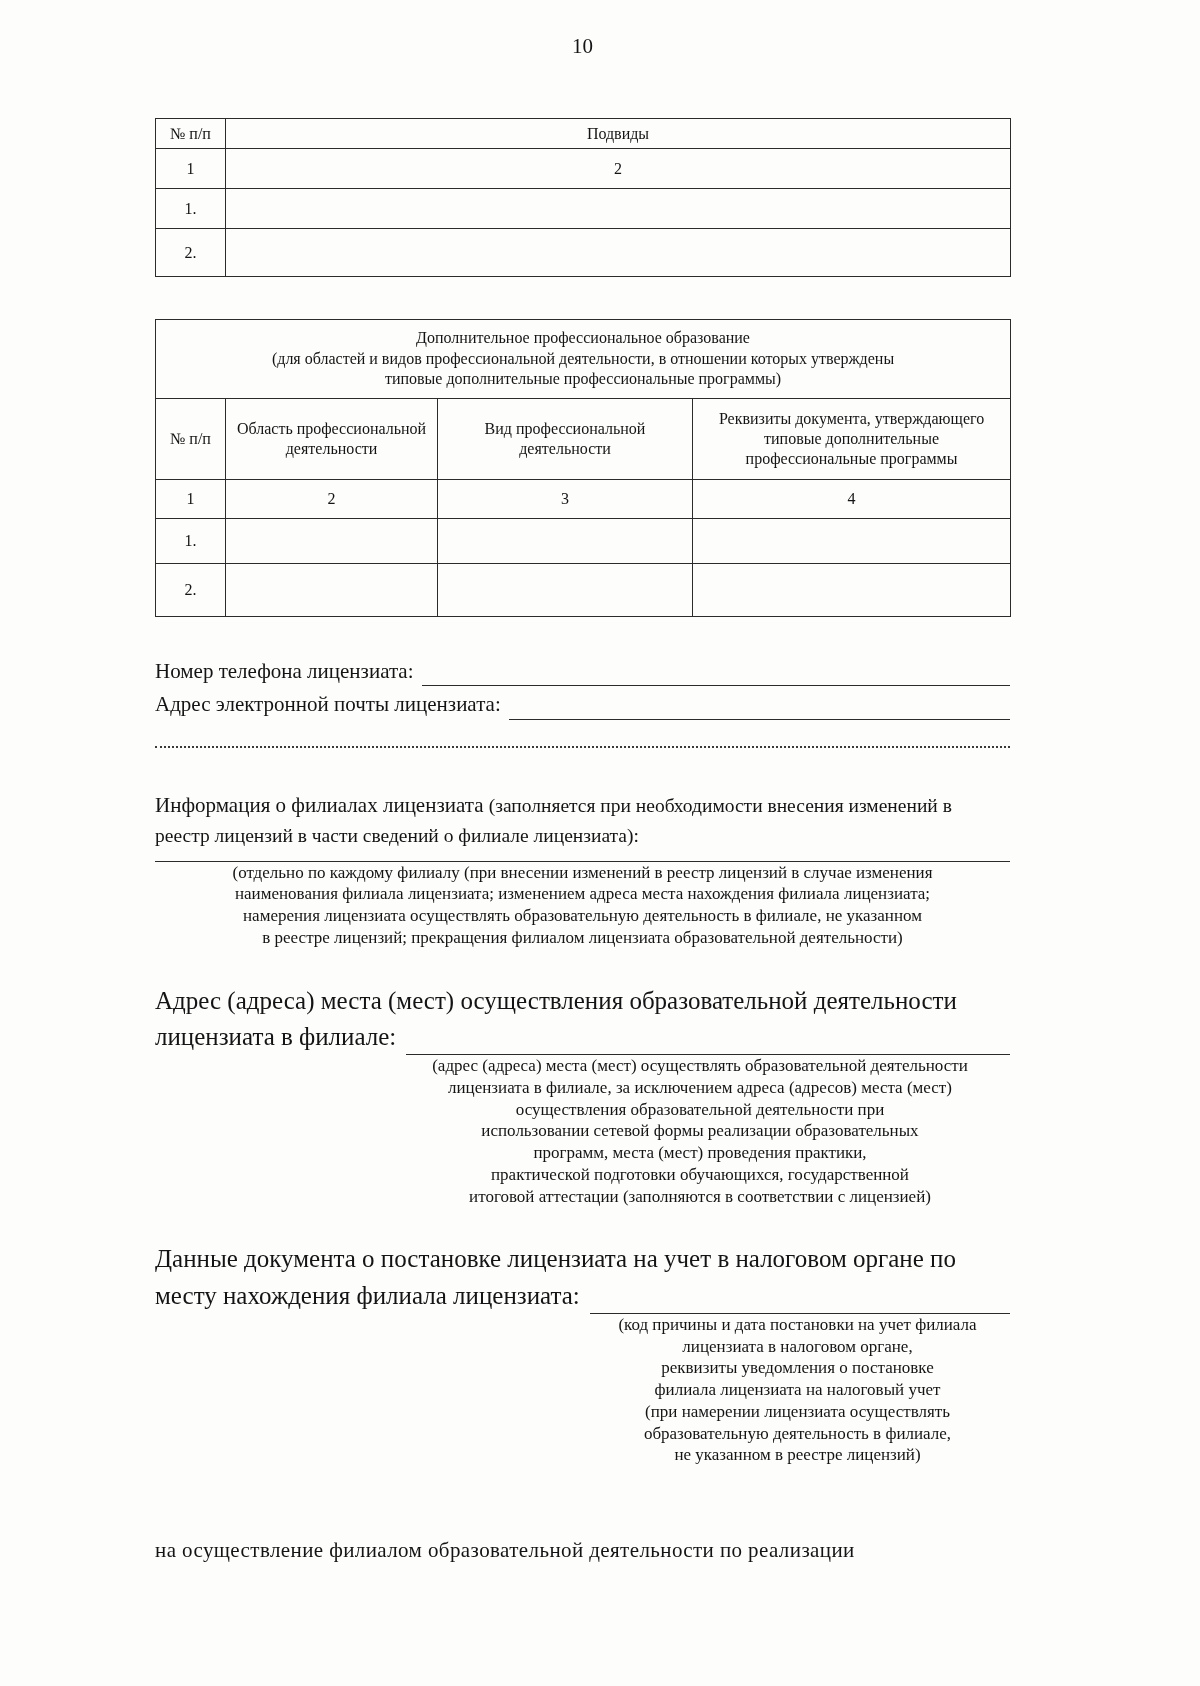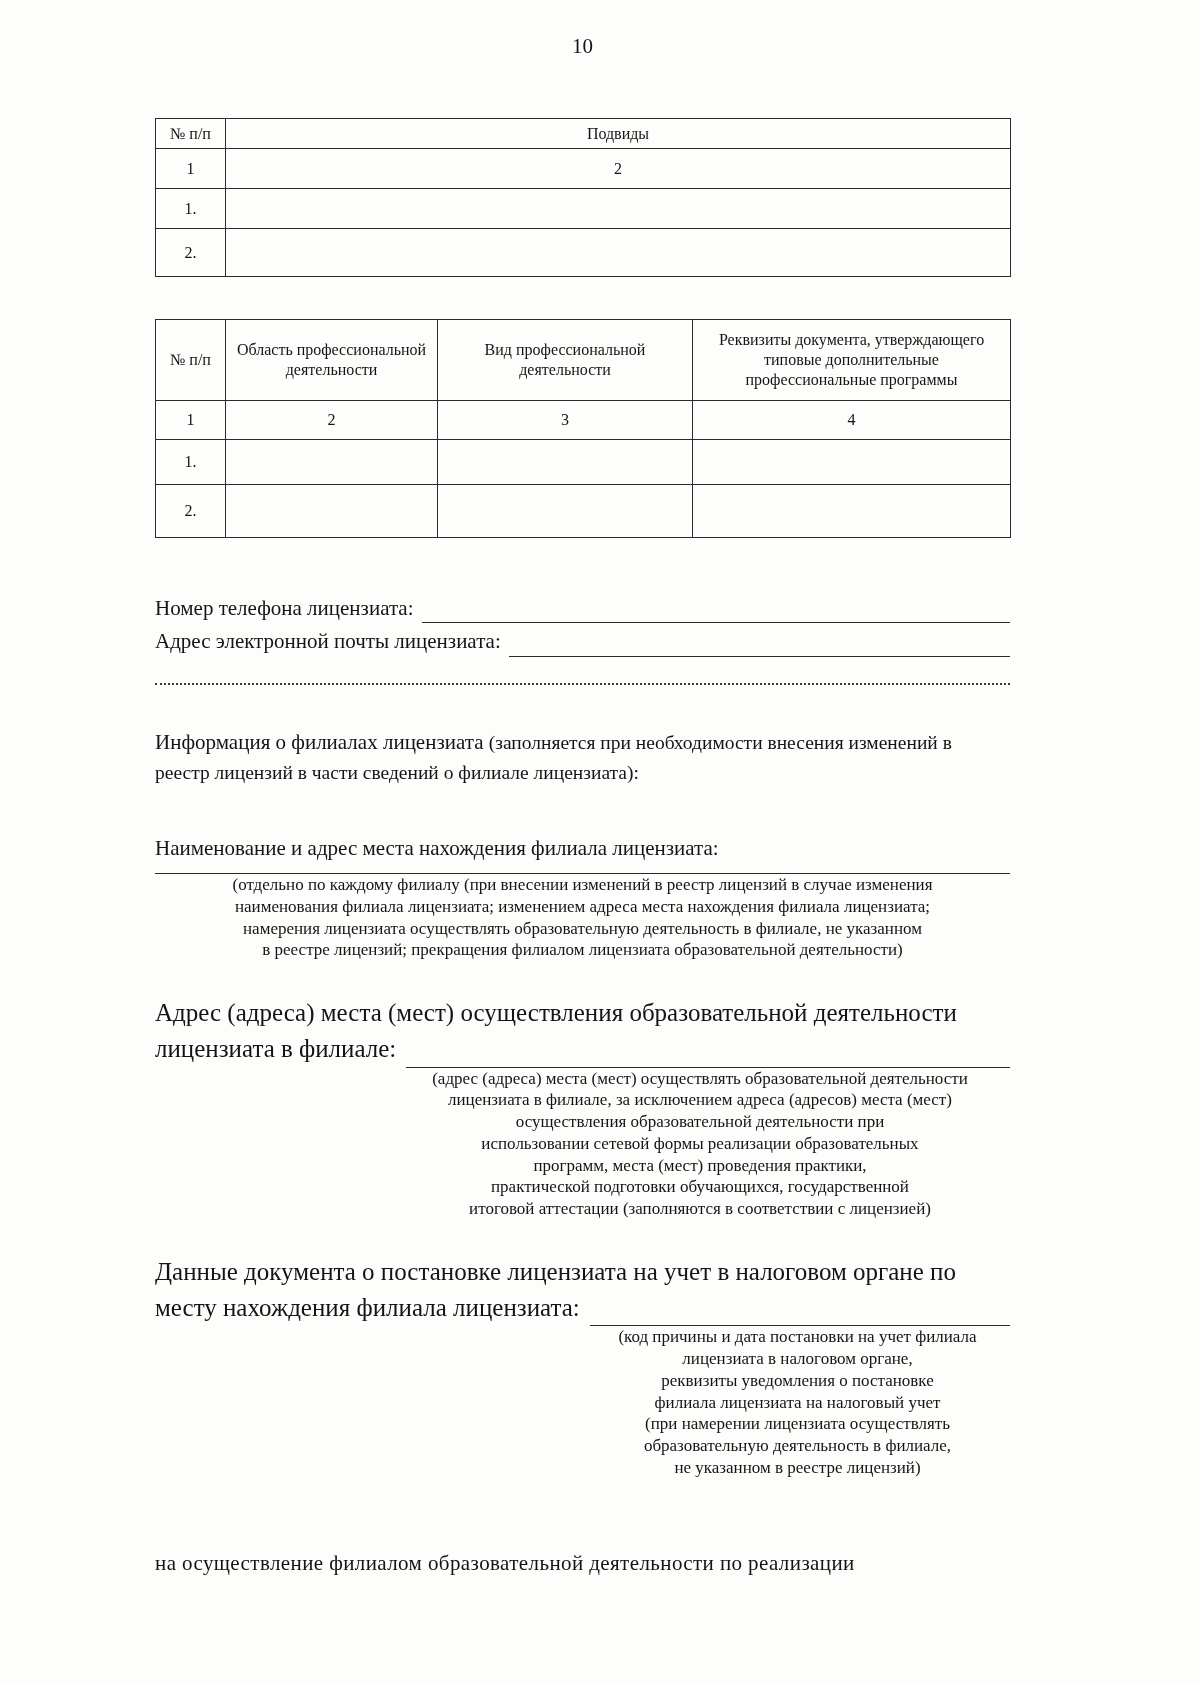--- a/index.html
+++ b/index.html
@@ -61,21 +61,21 @@
     align-items: flex-end;
     font-size: 21px;
     line-height: 1.4;
   }
   .field-line .fill {
     flex: 1 1 auto;
     border-bottom: 1.4px solid #2b2b2b;
     height: 24px;
     margin-left: 8px;
   }
-  .phone-line { margin-top: 56px; justify-content: flex-end; }
+  .phone-line { margin-top: 40px; justify-content: flex-end; }
   .email-line { margin-top: 4px; }
 
   .dotted-line {
     margin-top: 22px;
     border-bottom: 2.4px dotted #3a3a3a;
     height: 4px;
     width: 100%;
   }
 
   
@@ -161,20 +161,27 @@
       </table>
 
     <table class="t2">
       <colgroup>
         <col style="width:70px">
         <col style="width:212px">
         <col style="width:255px">
         <col style="width:318px">
       </colgroup>
       <tbody>
+          <tr class="row-title">
+        <td colspan="4">
+          <div class="title-line">Дополнительное профессиональное образование</div>
+          <div class="title-line">(для областей и видов профессиональной деятельности, в отношении которых утверждены</div>
+          <div class="title-line">типовые дополнительные профессиональные программы)</div>
+        </td>
+      </tr>
       <tr class="row-headers">
         <td>№ п/п</td>
         <td>Область профессиональной деятельности</td>
         <td>Вид профессиональной деятельности</td>
         <td>Реквизиты документа, утверждающего типовые дополнительные профессиональные программы</td>
       </tr>
       <tr class="row-index">
         <td>1</td>
         <td>2</td>
         <td>3</td>
@@ -203,21 +210,20 @@
       <span>Адрес электронной почты лицензиата:</span>
       <span class="fill"></span>
     </div>
 
     <div class="dotted-line"></div>
 
     <div class="para branch-info">
       <span>Информация о филиалах лицензиата </span><span class="note">(заполняется при необходимости внесения изменений в реестр лицензий в части сведений о филиале лицензиата):</span>
     </div>
 
-    <div class="section-label">Наименование и адрес места нахождения филиала лицензиата:</div>
     <div class="rule"></div>
     <div class="caption">
       <div>(отдельно по каждому филиалу (при внесении изменений в реестр лицензий в случае изменения</div>
       <div>наименования филиала лицензиата; изменением адреса места нахождения филиала лицензиата;</div>
       <div>намерения лицензиата осуществлять образовательную деятельность в филиале, не указанном</div>
       <div>в реестре лицензий; прекращения филиалом лицензиата образовательной деятельности)</div>
     </div>
 
     <div class="two-line-label">
       <div>Адрес (адреса) места (мест) осуществления образовательной деятельности</div>

